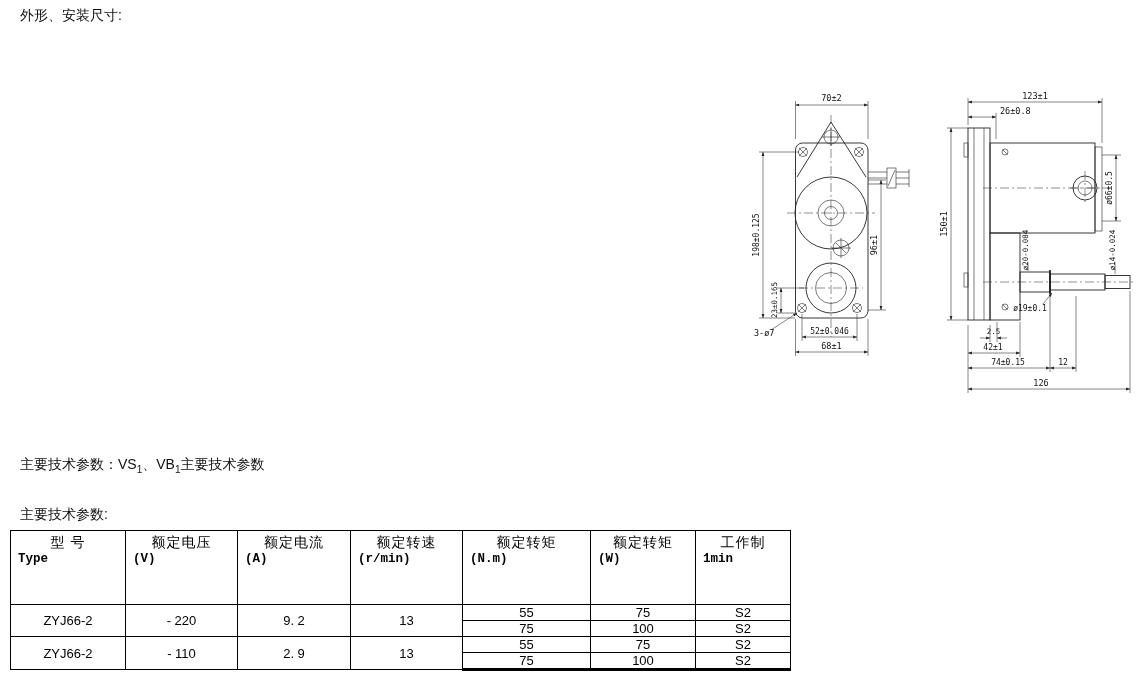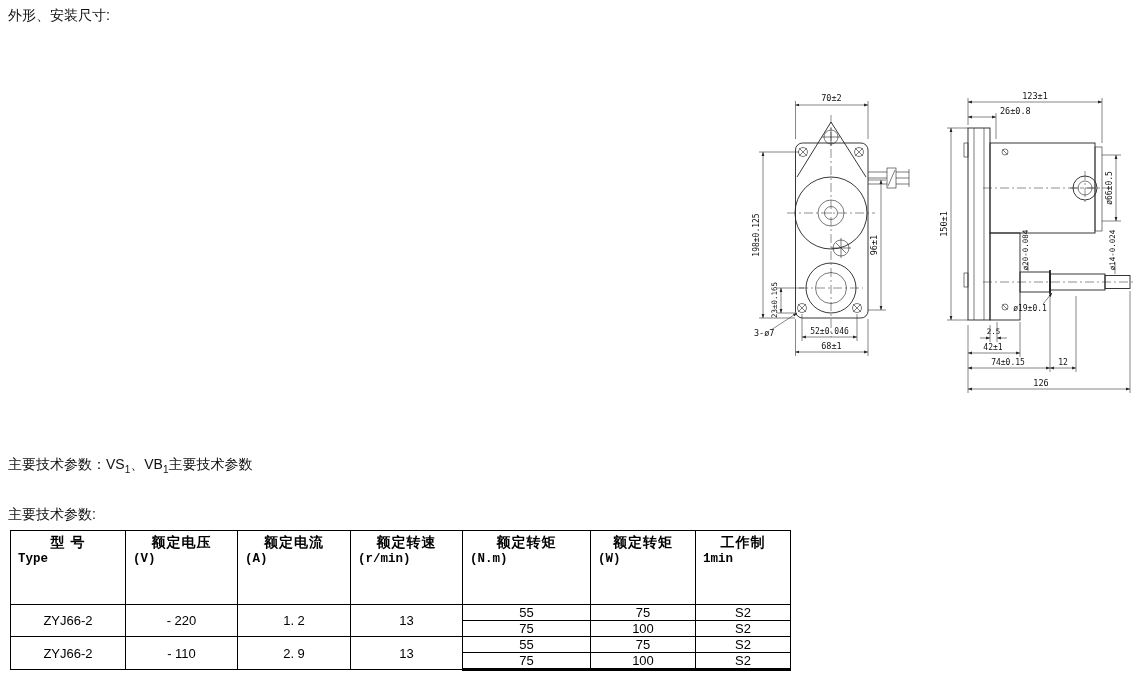--- a/index.html
+++ b/index.html
@@ -1,31 +1,31 @@
 <!DOCTYPE html>
 <html><head>
 <meta charset="utf-8">
 <style>
   html,body{margin:0;padding:0;background:#fff;}
   .page{position:relative;width:1136px;height:677px;background:#ffffff;overflow:hidden;
         font-family:"Liberation Sans",sans-serif;color:#000;}
-  .txt{position:absolute;font-size:14px;line-height:17px;color:#111;}
+  .txt{position:absolute;font-size:14px;line-height:17px;color:#111;margin-left:12px;}
   .txt sub{font-size:10px;}
   svg text{font-family:"DejaVu Sans Mono",monospace;fill:#111;}
   svg .geo{stroke:#222;stroke-width:0.9;fill:none;}
   svg .geo2{stroke:#222;stroke-width:0.6;fill:none;}
   svg .cl{stroke:#333;stroke-width:0.55;fill:none;stroke-dasharray:9 3 2 3;}
   svg .dim{stroke:#222;stroke-width:0.55;fill:none;}
   svg .thick{stroke:#111;stroke-width:1.6;fill:none;}
 
   table.specs{position:absolute;left:10px;top:530px;border-collapse:collapse;table-layout:fixed;
               width:780px;background:#fff;}
   table.specs th,table.specs td{border:1px solid #000;padding:0;margin:0;}
   table.specs th{height:73px;vertical-align:top;font-weight:normal;}
-  table.specs .cn{text-align:center;font-size:14px;font-weight:bold;padding-top:3px;letter-spacing:1px;}
+  table.specs .cn{text-align:center;font-size:14px;font-weight:normal;padding-top:3px;letter-spacing:1px;}
   table.specs .en{text-align:left;font-family:"Liberation Mono",monospace;font-weight:bold;
                   font-size:12.5px;padding-left:7px;}
   table.specs td{height:15px;text-align:center;vertical-align:middle;font-size:13px;line-height:13px;}
   table.specs tr.last td{border-bottom:3px solid #000;}
 </style>
 </head>
 <body>
 
 <div class="page">
 
@@ -251,21 +251,21 @@
             <div class="en">(W)</div>
           </th>
         <th>
             <div class="cn">工作制</div>
             <div class="en">1min</div>
           </th>
       </tr>
       <tr>
         <td rowspan="2">ZYJ66-2</td>
         <td rowspan="2">- 220</td>
-        <td rowspan="2">1. 2</td>
+        <td rowspan="2">9. 2</td>
         <td rowspan="2">13</td>
         <td>55</td>
         <td>75</td>
         <td>S2</td>
       </tr>
       <tr>
         <td>75</td>
         <td>100</td>
         <td>S2</td>
       </tr>

